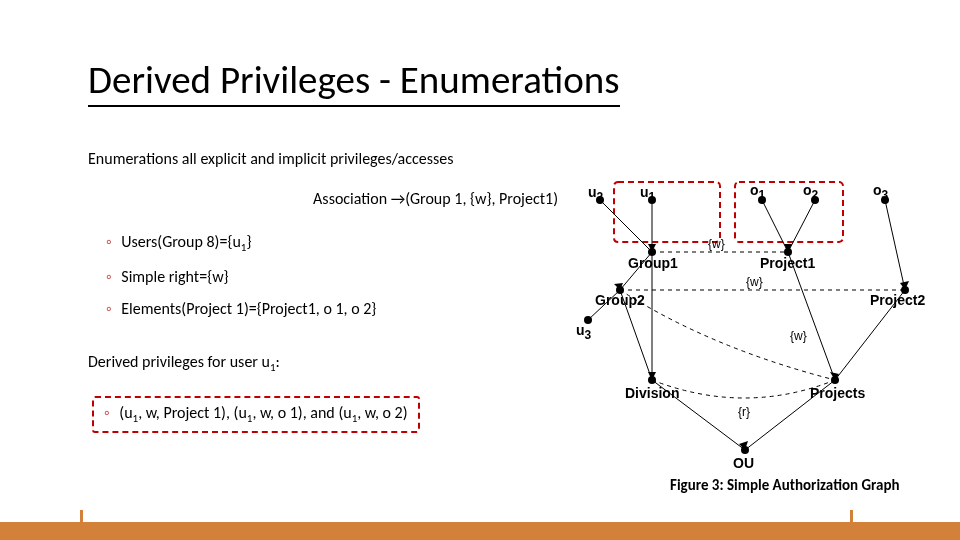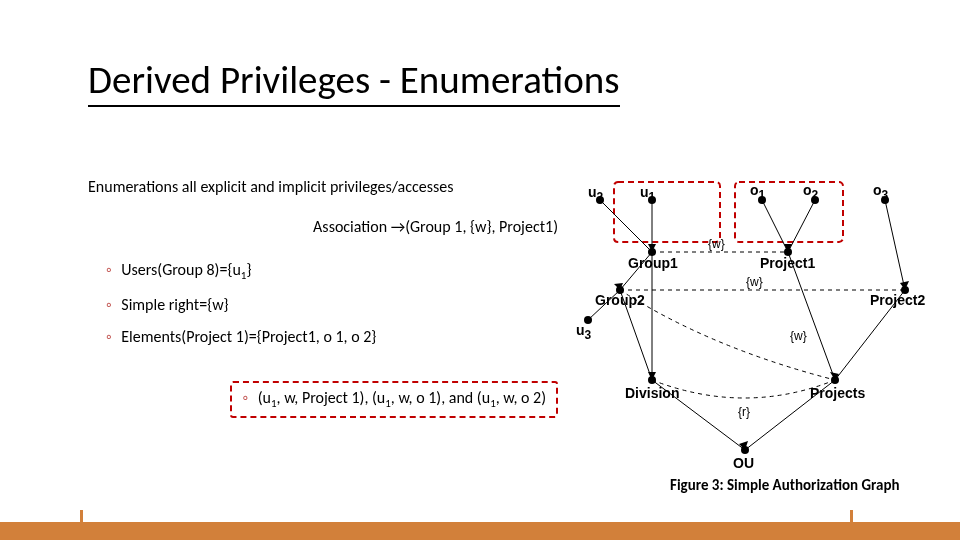--- a/index.html
+++ b/index.html
@@ -17,21 +17,21 @@
     left: 88px;
     top: 56px;
     font-size: 39px;
     border-bottom: 2px solid #000;
     padding-bottom: 2px;
     text-align: right;
   }
   .body-col {
     position: absolute;
     left: 88px;
-    top: 176px;
+    top: 148px;
     width: 470px;
     font-size: 16px;
     line-height: 1.35;
   }
   .para { margin: 0 0 18px 0; }
   .spaced { margin-bottom: 22px; text-align: right; }
   .sub {
     margin: 8px 0 10px 18px;
   }
   .sub-mark {
@@ -109,22 +109,25 @@
   <div class="sub">
     <span class="sub-mark">◦</span>
     <span class="sub-text">Simple right={w}</span>
   </div>
 
   <div class="sub" style="margin-bottom:32px;">
     <span class="sub-mark">◦</span>
     <span class="sub-text">Elements(Project 1)={Project1, o 1, o 2}</span>
   </div>
 
-
-  <div class="sub" style="margin-left:4px;text-align:right;">
+  <div class="para">
+    <span>Derived privileges for user u</span><span class="small">1</span><span>:</span>
+  </div>
+
+  <div class="sub" style="margin-left:4px;">
     <span class="boxed">
       <span class="sub-mark">◦</span>
       <span>(u</span><span class="small">1</span><span>, w, Project 1), (u</span><span class="small">1</span><span>, w, o 1), and (u</span><span class="small">1</span><span>, w, o 2)</span>
     </span>
   </div>
 </div>
 
 <div class="figure">
   <svg viewBox="0 0 370 320">
 

